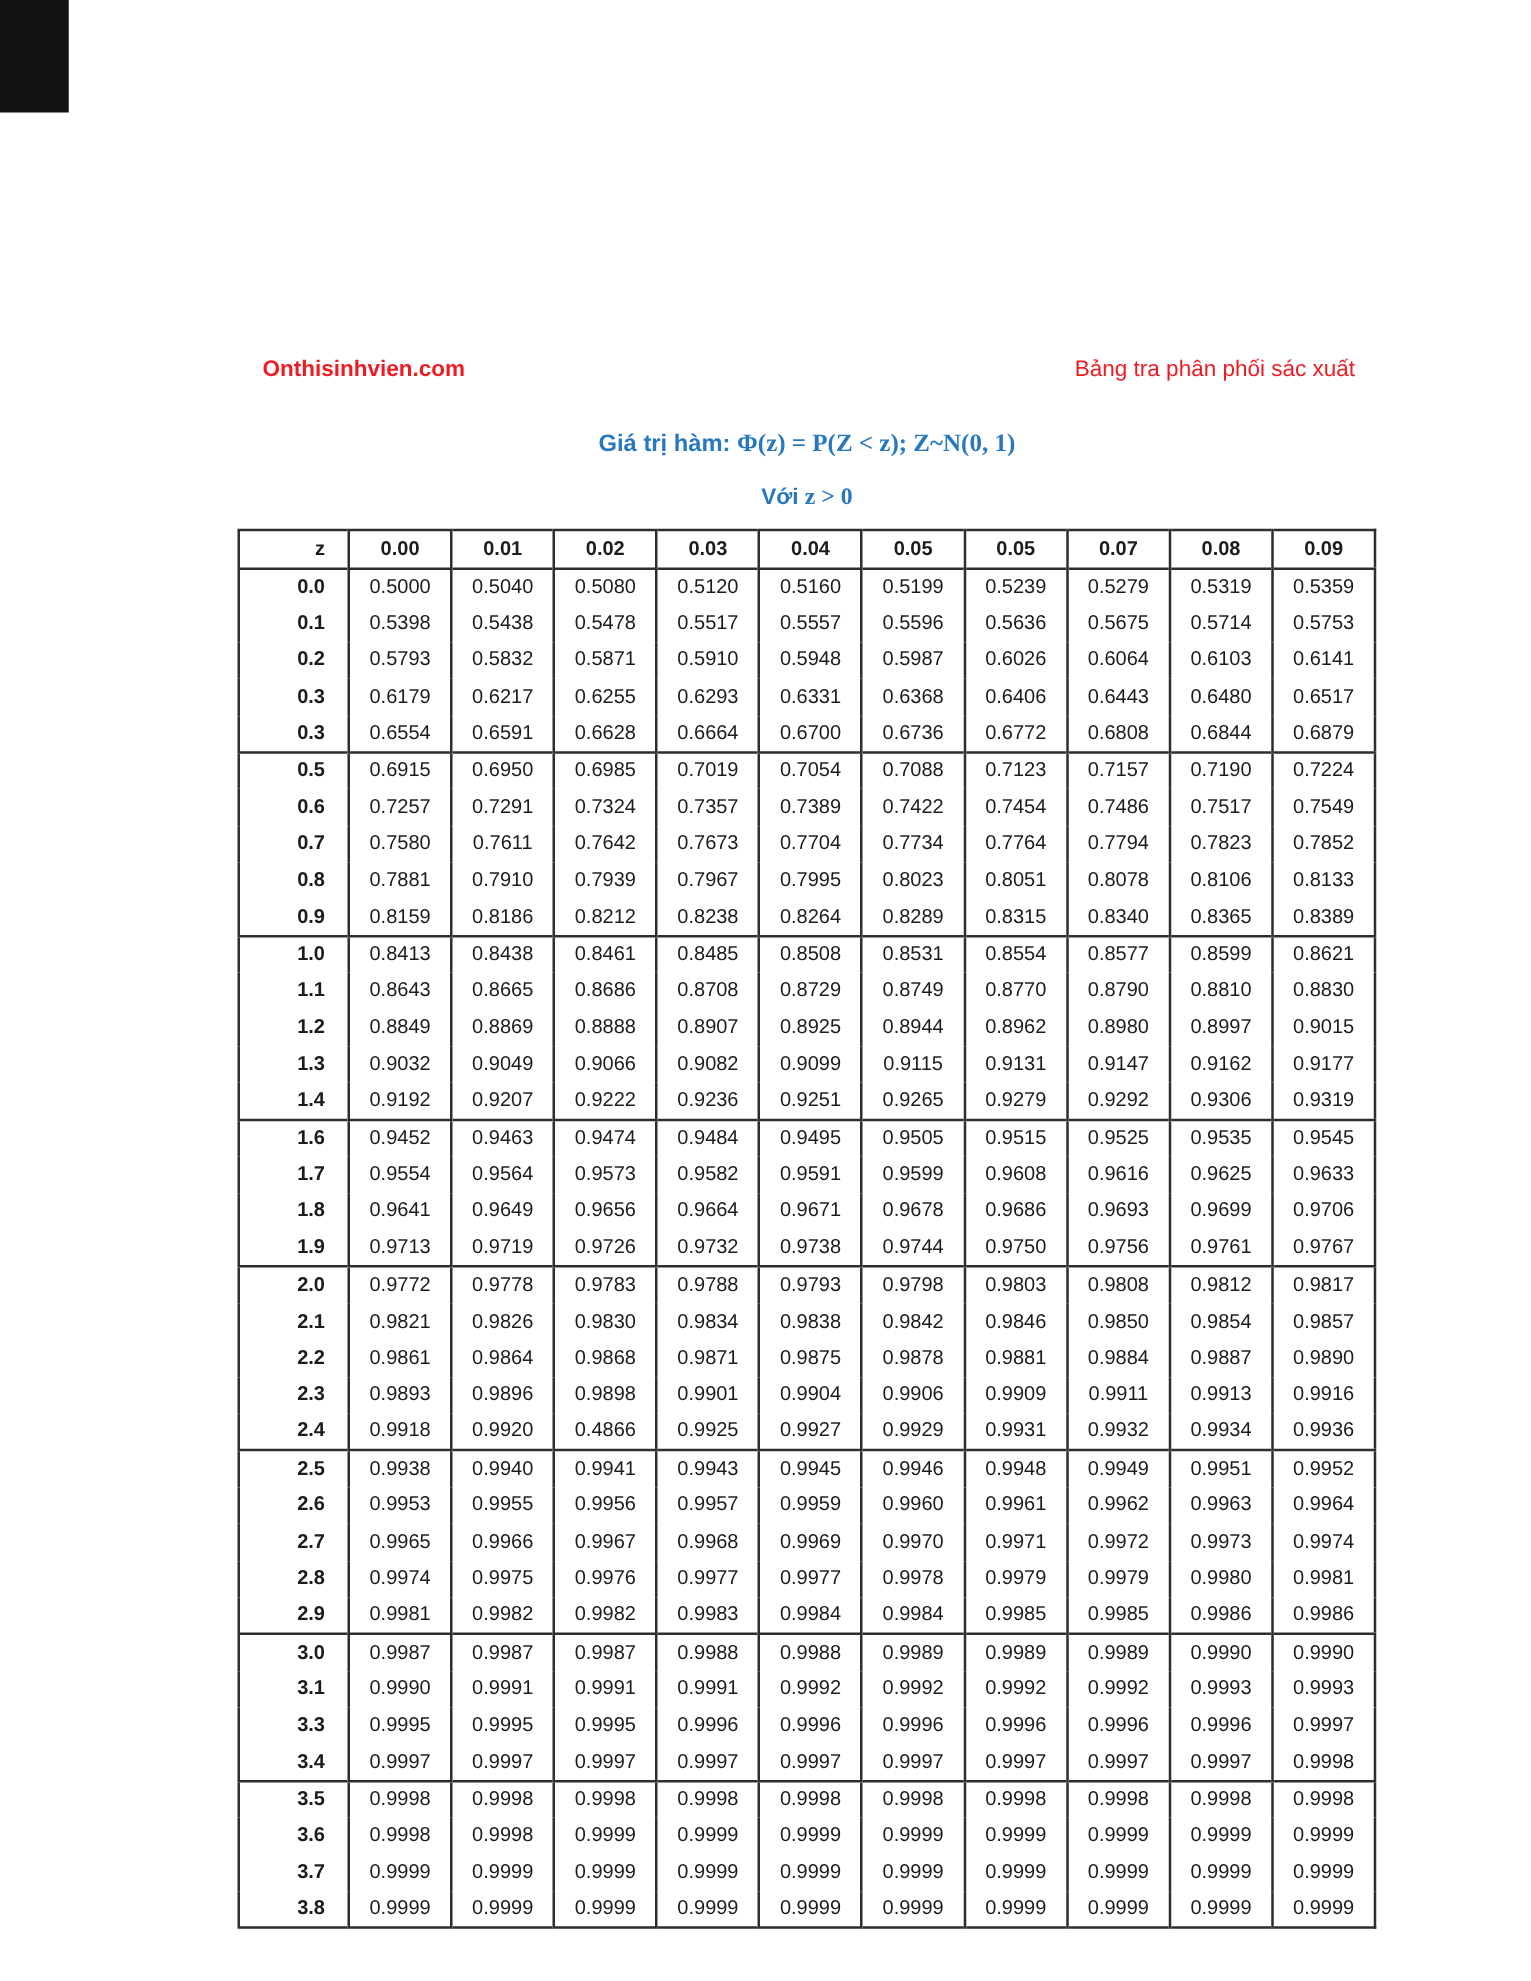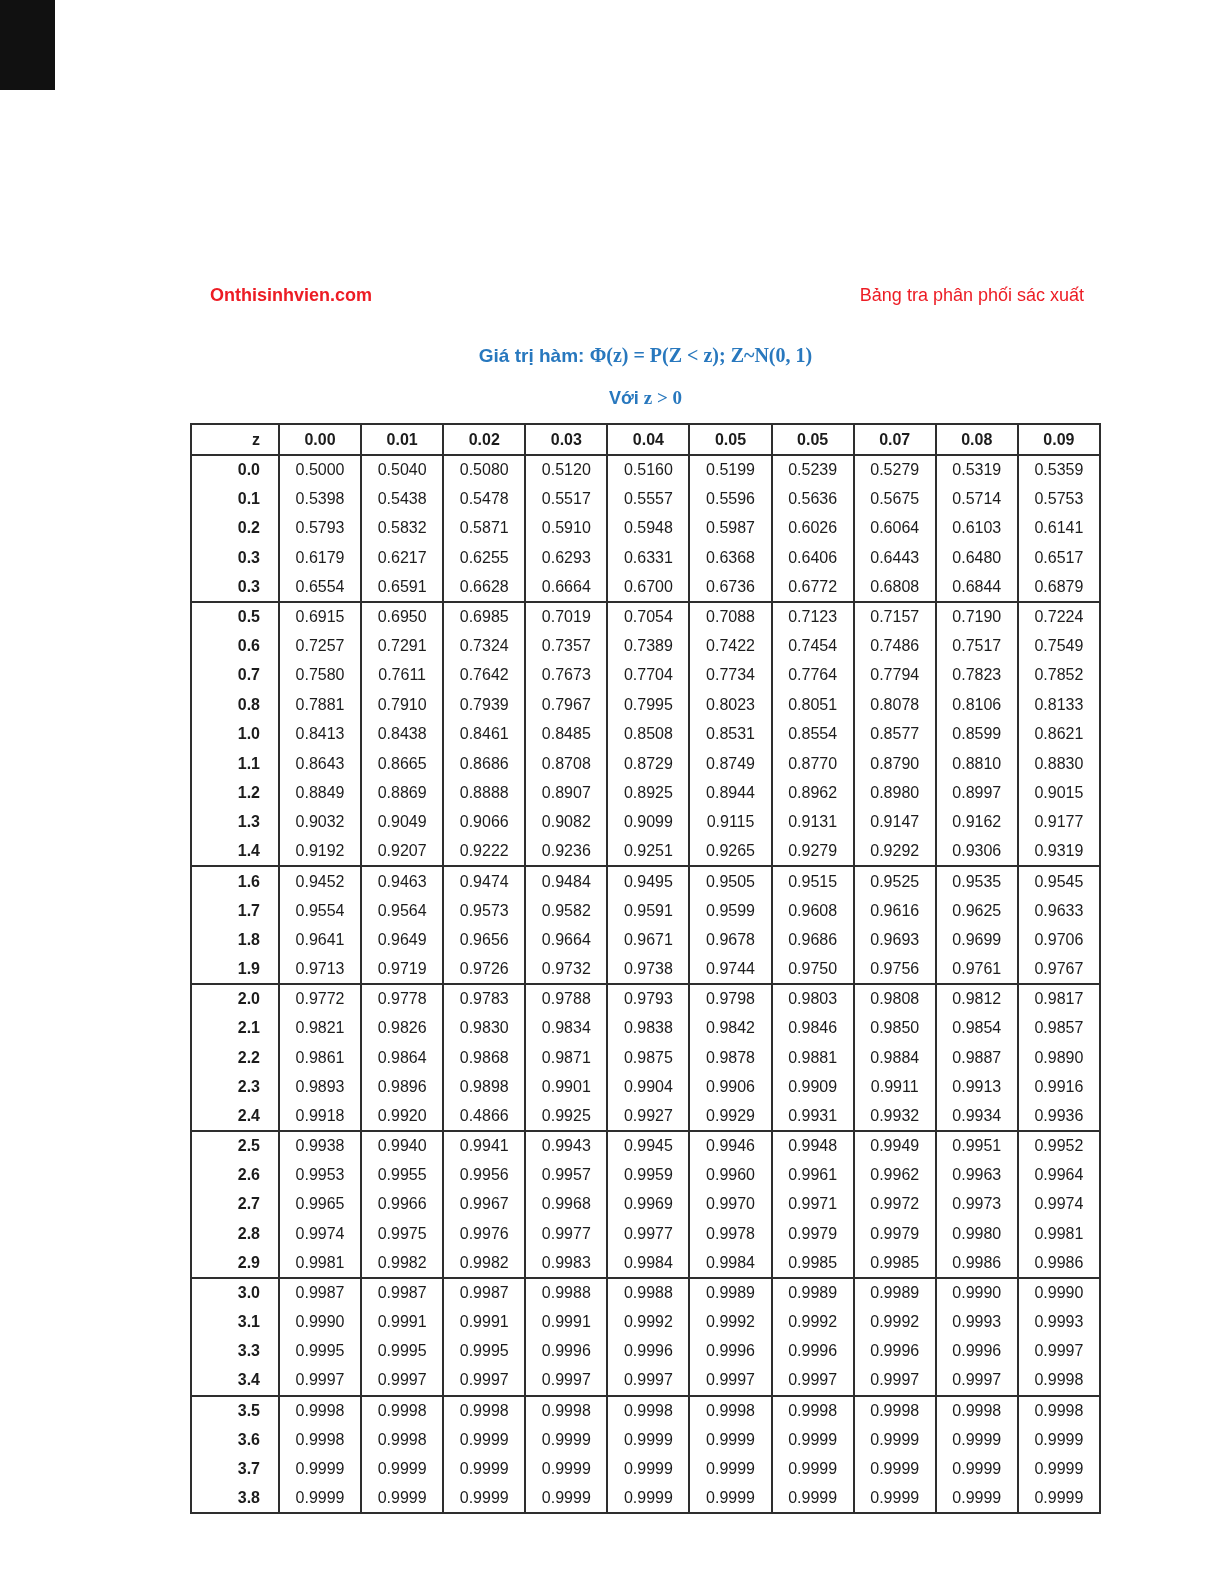--- a/index.html
+++ b/index.html
@@ -209,20 +209,33 @@
         <td>0.7910</td>
         <td>0.7939</td>
         <td>0.7967</td>
         <td>0.7995</td>
         <td>0.8023</td>
         <td>0.8051</td>
         <td>0.8078</td>
         <td>0.8106</td>
         <td>0.8133</td>
       </tr>
+      <tr class="group-end">
+        <th class="z-col">0.9</th>
+        <td>0.8159</td>
+        <td>0.8186</td>
+        <td>0.8212</td>
+        <td>0.8238</td>
+        <td>0.8264</td>
+        <td>0.8289</td>
+        <td>0.8315</td>
+        <td>0.8340</td>
+        <td>0.8365</td>
+        <td>0.8389</td>
+      </tr>
       <tr>
         <th class="z-col">1.0</th>
         <td>0.8413</td>
         <td>0.8438</td>
         <td>0.8461</td>
         <td>0.8485</td>
         <td>0.8508</td>
         <td>0.8531</td>
         <td>0.8554</td>
         <td>0.8577</td>

